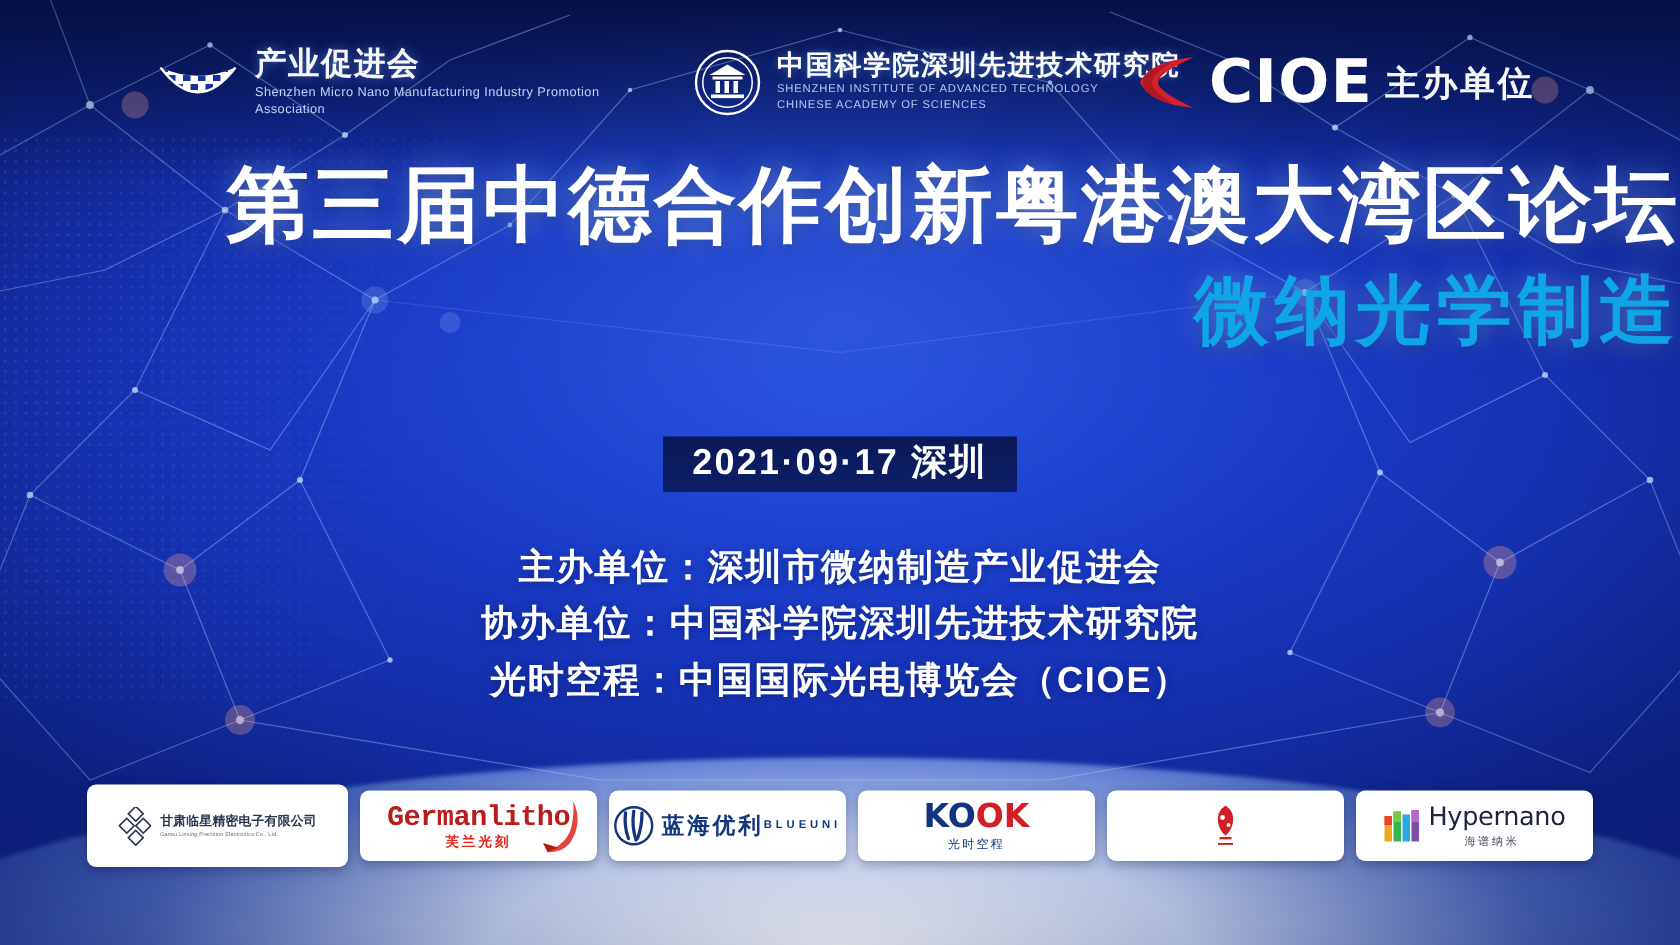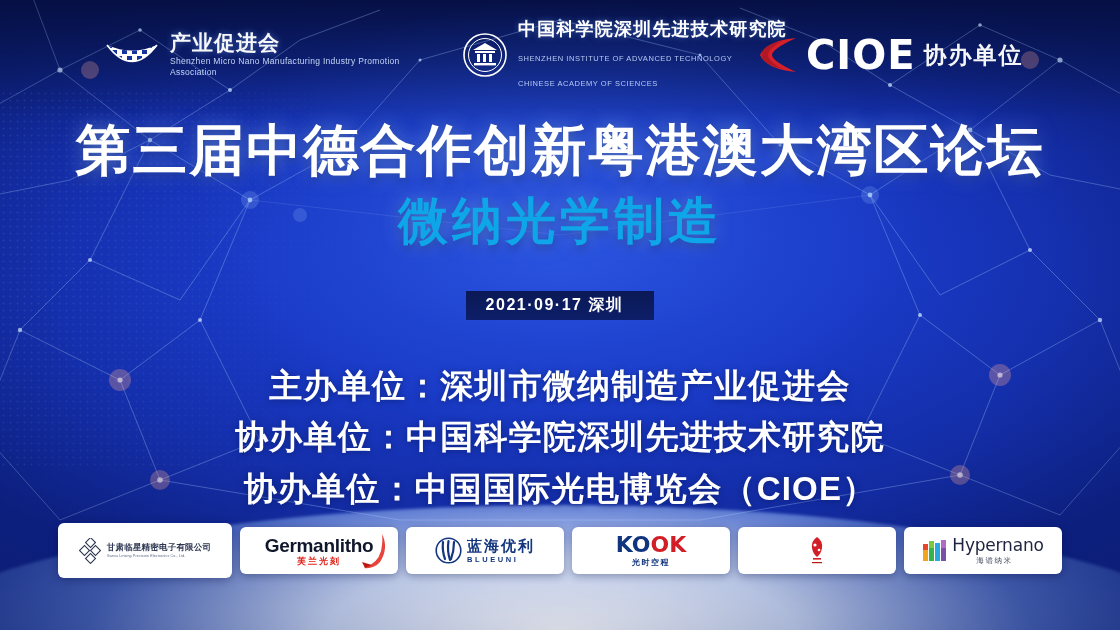--- a/index.html
+++ b/index.html
@@ -131,21 +131,20 @@
     letter-spacing: 1.2px;
     line-height: 1.1;
     text-shadow: 0 0 6px rgba(120,170,255,0.45);
   }
   .siat-en1, .siat-en2 {
     font-size: 7.5px;
     color: #c8daff;
     letter-spacing: 0.55px;
     line-height: 1.45;
     opacity: 0.9;
-    margin-top: 14px;
   }
 
   .cioe-mark { width: 48px; height: 40px; flex: none; margin-right: 6px; }
   .cioe-word {
     font-size: 40px;
     font-weight: bold;
     color: #ffffff;
     letter-spacing: 1px;
     line-height: 1;
     font-family: "DejaVu Sans", sans-serif;
@@ -156,23 +155,23 @@
     color: #ffffff;
     letter-spacing: 2px;
     margin-left: 8px;
     opacity: 0.96;
   }
 
   
   .title-block {
     position: absolute;
     left: 0; right: 0;
-    top: 118px;
+    top: 104px;
     z-index: 7;
-    text-align: center;
+    text-align: right;
   }
   .title-main {
     font-size: 55px;
     font-weight: bold;
     color: #ffffff;
     letter-spacing: 2px;
     line-height: 1.18;
     text-shadow:
       0 0 18px rgba(140,185,255,0.55),
       0 3px 10px rgba(5,18,80,0.55);
@@ -192,39 +191,39 @@
   
   .date-row {
     position: absolute;
     left: 0; right: 0;
     top: 291px;
     z-index: 7;
     text-align: center;
   }
   .date-badge {
     display: inline-block;
-    padding: 5px 31px 6px 20px;
+    padding: 5px 20px 6px 20px;
     background: linear-gradient(180deg, rgba(8,20,74,0.92) 0%, rgba(10,25,90,0.88) 100%);
     color: #ffffff;
-    font-size: 16px;
+    font-size: 24px;
     font-weight: bold;
     letter-spacing: 1.5px;
     line-height: 1.1;
   }
 
   
   .orgs {
     position: absolute;
     left: 0; right: 0;
     top: 360px;
     z-index: 7;
     text-align: center;
   }
   .org-line {
-    font-size: 33px;
+    font-size: 24px;
     font-weight: bold;
     color: #ffffff;
     letter-spacing: 1.2px;
     line-height: 1.56;
     text-shadow: 0 1px 6px rgba(6,20,80,0.55);
   }
 
   
   .sponsors {
     position: absolute;
@@ -259,53 +258,53 @@
     font-weight: bold; line-height: 1.2; white-space: nowrap;
   }
   .sp1-en {
     font-size: 3.6px; color: #5a6480; letter-spacing: 0.15px;
     line-height: 1.3; white-space: nowrap; margin-top: 2px;
   }
 
   
   .sp2 { flex-direction: column; justify-content: center; position: relative; }
   .sp2-main {
-    font-size: 19px; font-weight: bold; color: #0f172a;
-    letter-spacing: -0.3px; line-height: 1; font-family: Liberation Sans, sans-serif;
+    font-size: 19px; font-weight: bold; color: #b91c1c;
+    letter-spacing: -0.3px; line-height: 1; font-family: Liberation Mono, monospace;
   }
   .sp2-cn {
     font-size: 9px; color: #e2231a; letter-spacing: 2px;
     font-weight: bold; line-height: 1; margin-top: 2px;
   }
   .sp2-swoosh { position: absolute; right: 8px; top: 5px; width: 34px; height: 38px; }
 
   
   .sp3 { gap: 5px; }
   .sp3-icon { width: 27px; height: 27px; flex: none; }
-  .sp3-txt { display: flex; flex-direction: column; }
+  .sp3-txt { display: flex; }
   .sp3-cn {
     font-size: 15px; font-weight: bold; color: #13367f;
     letter-spacing: 2px; line-height: 1;
   }
   .sp3-en {
     font-size: 7.5px; color: #13367f; letter-spacing: 2.6px;
     line-height: 1; margin-top: 3px; font-weight: bold;
   }
 
   
   .sp4 { flex-direction: column; }
   .sp4-word {
     font-size: 22px; font-weight: bold; line-height: 1;
     letter-spacing: 0px; font-family: "DejaVu Sans", sans-serif;
   }
   .sp4-k1, .sp4-o1 { color: #10357e; }
   .sp4-o2, .sp4-k2 { color: #d21f26; }
   .sp4-cn {
     font-size: 8px; color: #10357e; letter-spacing: 1.5px;
-    font-weight: bold; line-height: 1; margin-top: 3px;
+    font-weight: normal; line-height: 1; margin-top: 3px;
   }
 
   
   .sp5-mark { width: 20px; height: 30px; }
 
   
   .sp6 { gap: 4px; }
   .sp6-blocks { width: 26px; height: 26px; flex: none; }
   .sp6-txt { display: flex; flex-direction: column; }
   .sp6-en {
@@ -455,38 +454,38 @@
         <div class="siat-en2">CHINESE ACADEMY OF SCIENCES</div>
       </div>
     </div>
 
     <div class="logo-spine logo-cioe">
       <svg class="cioe-mark" viewBox="0 0 48 40">
         <path d="M 44 3 Q 14 6 8 20 Q 14 34 44 37 Q 20 26 20 20 Q 20 14 44 3 Z" fill="#d6202a"></path>
         <path d="M 30 6 Q 8 12 10 20 Q 8 28 30 34 Q 16 26 16 20 Q 16 14 30 6 Z" fill="#9b1420" opacity="0.65"></path>
       </svg>
       <div class="cioe-word">CIOE</div>
-      <div class="cioe-cn">协办单位</div>
+      <div class="cioe-cn">主办单位</div>
     </div>
 
   </div>
 
   <div class="title-block">
     <div class="title-main">第三届中德合作创新粤港澳大湾区论坛</div>
     <div class="title-sub">微纳光学制造</div>
   </div>
 
   <div class="date-row">
     <span class="date-badge">2021·09·17 深圳</span>
   </div>
 
   <div class="orgs">
     <div class="org-line">主办单位：深圳市微纳制造产业促进会</div>
     <div class="org-line">协办单位：中国科学院深圳先进技术研究院</div>
-    <div class="org-line">协办单位：中国国际光电博览会（CIOE）</div>
+    <div class="org-line">光时空程：中国国际光电博览会（CIOE）</div>
   </div>
 
   <div class="sponsors">
 
     <div class="sponsor-card sp1">
       <svg class="sp1-icon" viewBox="0 0 22 26">
         <g fill="none" stroke="#2b3550" stroke-width="1.1">
           <rect x="8" y="1" width="7" height="7" transform="rotate(45 11.5 4.5)"></rect>
           <rect x="2" y="9" width="7" height="7" transform="rotate(45 5.5 12.5)"></rect>
           <rect x="13" y="9" width="7" height="7" transform="rotate(45 16.5 12.5)"></rect>

